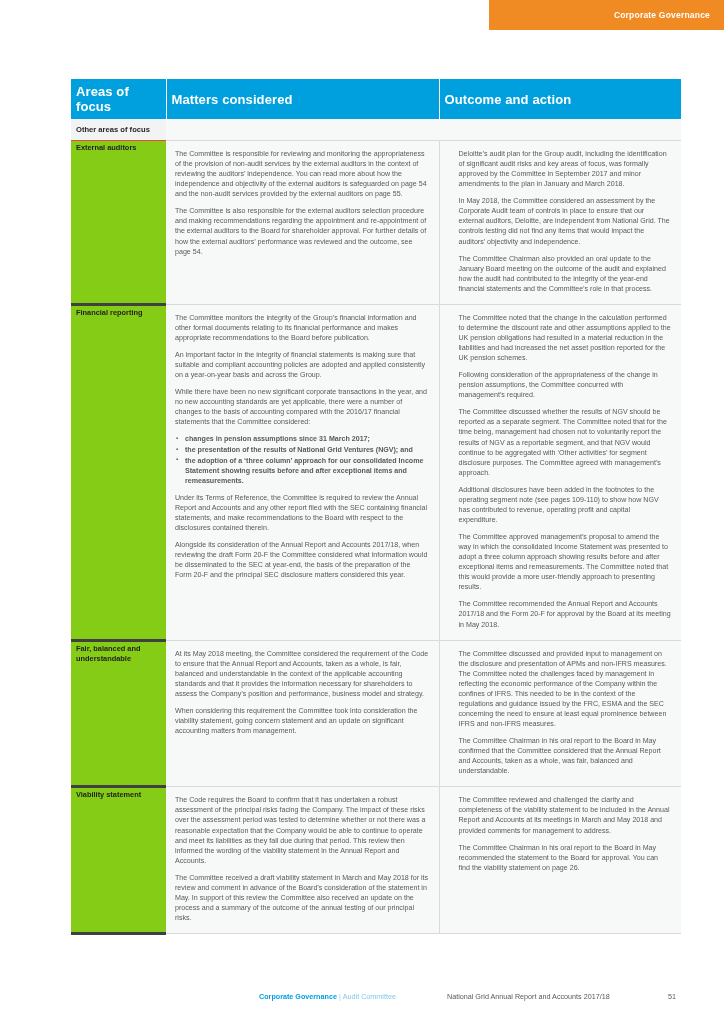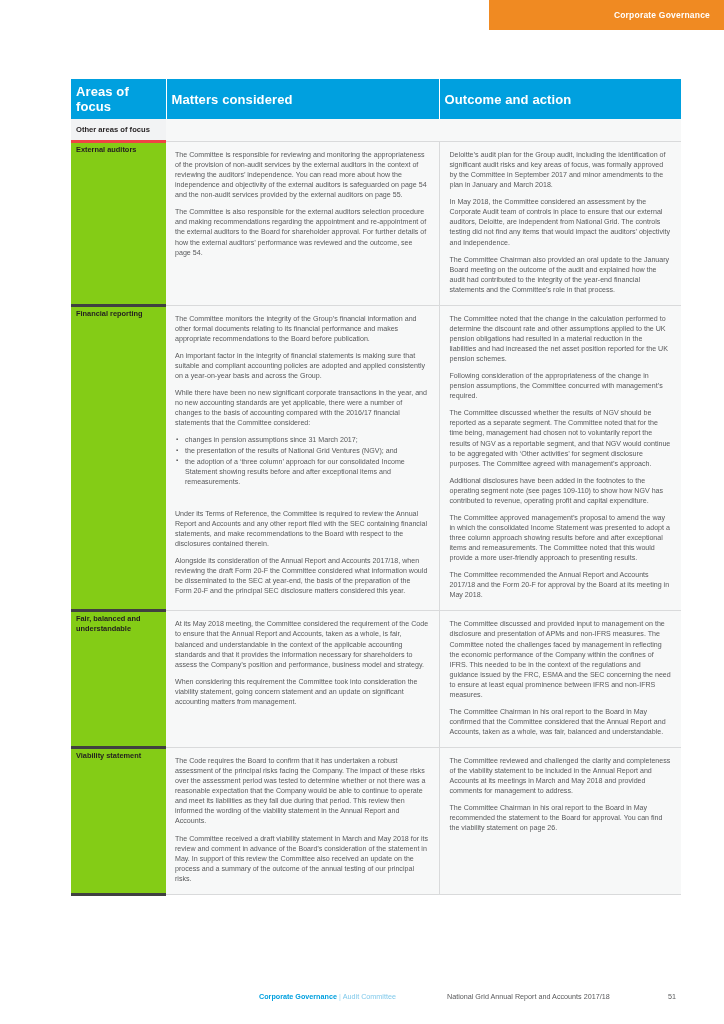--- a/index.html
+++ b/index.html
@@ -65,21 +65,21 @@
     letter-spacing: 0.1px;
   }
   thead th:last-child { border-right: none; }
 
   .subhead-cell {
     background: #f2f3f4;
     font-size: 7.6px;
     font-weight: bold;
     color: #231f20;
     padding: 6px 5px 6px 5px;
-    border-bottom: 3px solid #ef4444;
+    border-bottom: 1px solid #ef4444;
   }
   .subhead-blank {
     background: #f7f8f8;
     border-bottom: 1px solid #d9dadb;
   }
 
   td.col-focus {
     background: #84cc16;
     font-size: 7.4px;
     font-weight: bold;
@@ -93,32 +93,33 @@
     background: #f7f8f8;
     font-size: 7.1px;
     color: #58595b;
     vertical-align: top;
     padding: 8px 10px 10px 9px;
     border-bottom: 1px solid #d9dadb;
     line-height: 1.42;
   }
   td.col-body.outcome {
     border-left: 1px solid #d9dadb;
-    padding-left: 10px;
+    padding-left: 19px;
   }
 
   td.col-body p {
     margin: 0 0 7px 0;
   }
   td.col-body p:last-child { margin-bottom: 0; }
 
   td.col-body ul {
-    margin: 0 0 22px 0;
+    margin: 0 0 7px 0;
     padding-left: 10px;
     list-style: none;
+    font-weight: bold;
   }
   td.col-body ul li {
     position: relative;
     margin: 0 0 0.5px 0;
     padding-left: 0px;
     line-height: 1.42;
   }
   td.col-body ul li::before {
     content: "\25AA";
     position: absolute;

